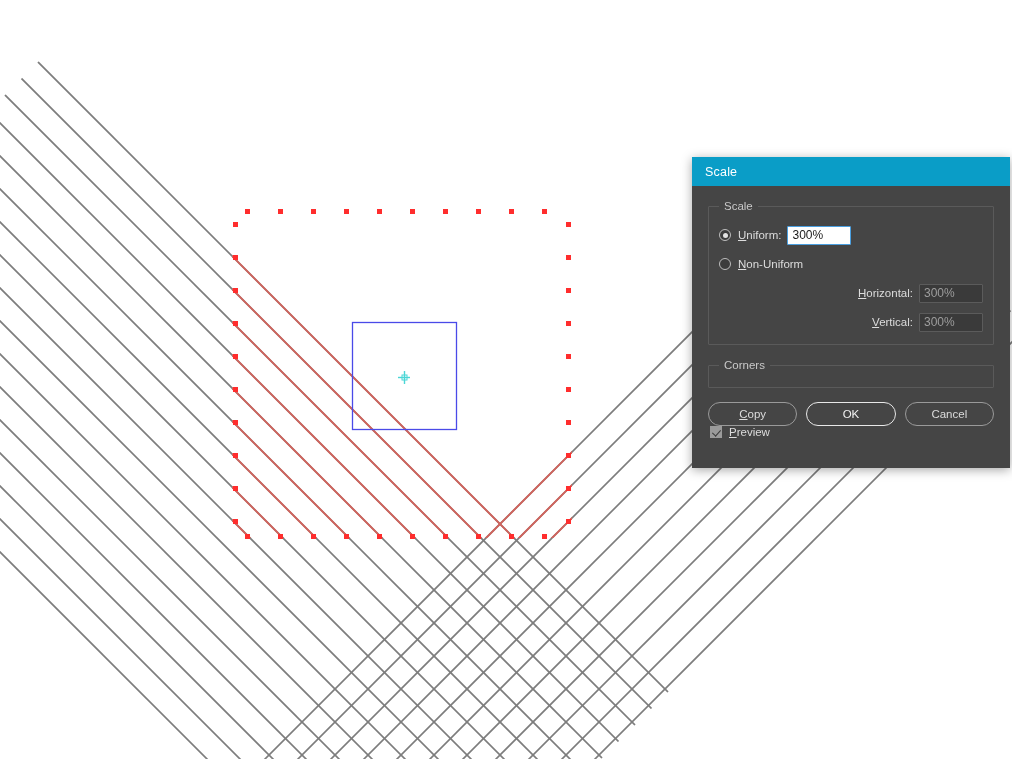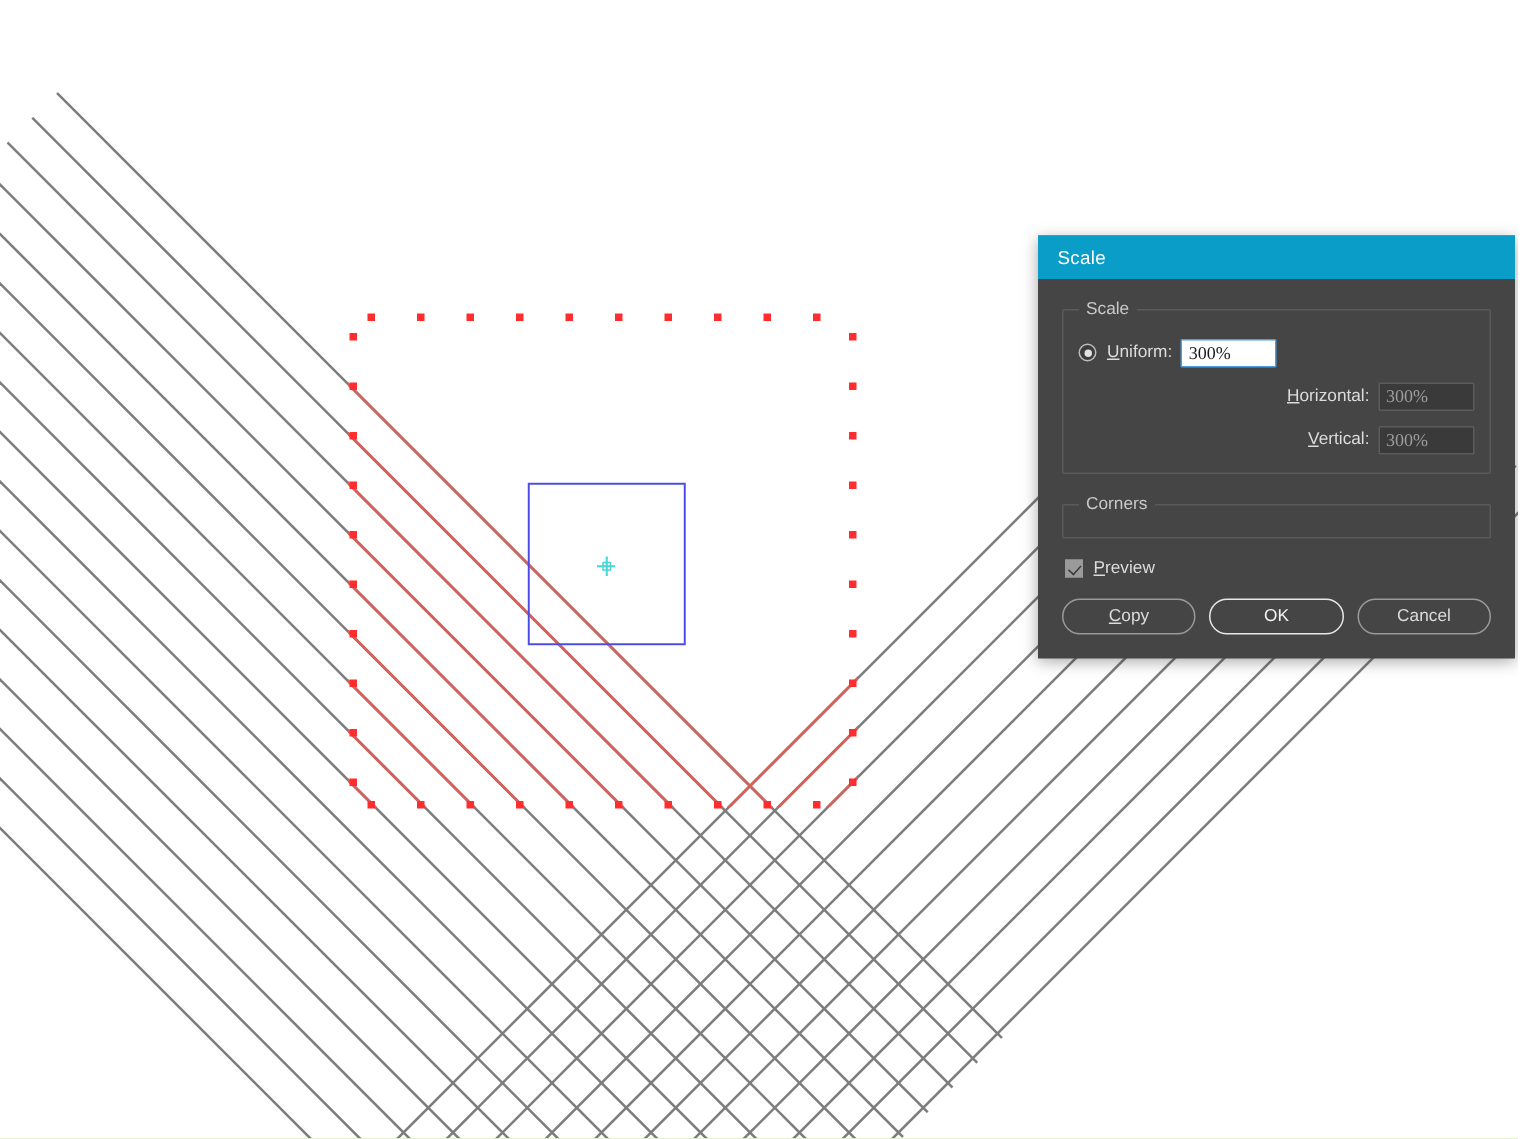--- a/index.html
+++ b/index.html
@@ -121,21 +121,21 @@
   .lbl { color: #dcdcdc; white-space: nowrap; }
   .lbl.dim { color: #7d7d7d; }
 
   .field-label {
     color: #dcdcdc;
     margin-right: 6px;
     white-space: nowrap;
   }
 
   input.txt {
-    font-family: Liberation Serif, serif;
+    font-family: Liberation Sans, sans-serif;
     font-size: 12px;
     width: 64px;
     height: 19px;
     box-sizing: border-box;
     padding: 0 4px;
     border-radius: 1px;
     outline: none;
   }
   input.txt.active {
     background: #ffffff;
@@ -430,48 +430,52 @@
 
       <fieldset class="group">
         <legend>Scale</legend>
 
         <div class="row">
           <span class="radio checked"></span>
           <span class="lbl field-label"><u>U</u>niform:</span>
           <input class="txt active" type="text" value="300%" style="">
         </div>
 
+        <div class="row">
+          <span class="radio"></span>
+          <span class="lbl"><u>N</u>on-Uniform</span>
+        </div>
 
         <div class="row label-right">
           <span class="lbl field-label"><u>H</u>orizontal:</span>
           <input class="txt inactive" type="text" disabled="" value="300%" style="">
         </div>
 
         <div class="row label-right">
           <span class="lbl field-label"><u>V</u>ertical:</span>
           <input class="txt inactive" type="text" disabled="" value="300%" style="">
         </div>
       </fieldset>
 
       <fieldset class="group">
         <legend>Corners</legend>
 
 
 
       </fieldset>
-
-      <div id="preview-row">
-        <span class="checkbox checked"></span>
-        <span class="lbl"><u>P</u>review</span>
-      </div>
 
       <div id="dialog-buttons">
         <button class="btn">
             <span><u>C</u>opy</span>
           </button>
         <button class="btn default">OK</button>
         <button class="btn">Cancel</button>
       </div>
 
+      <div id="preview-row">
+        <span class="checkbox checked"></span>
+        <span class="lbl"><u>P</u>review</span>
+      </div>
+
     </div>
   </div>
 
 </div>
 
 </body></html>

